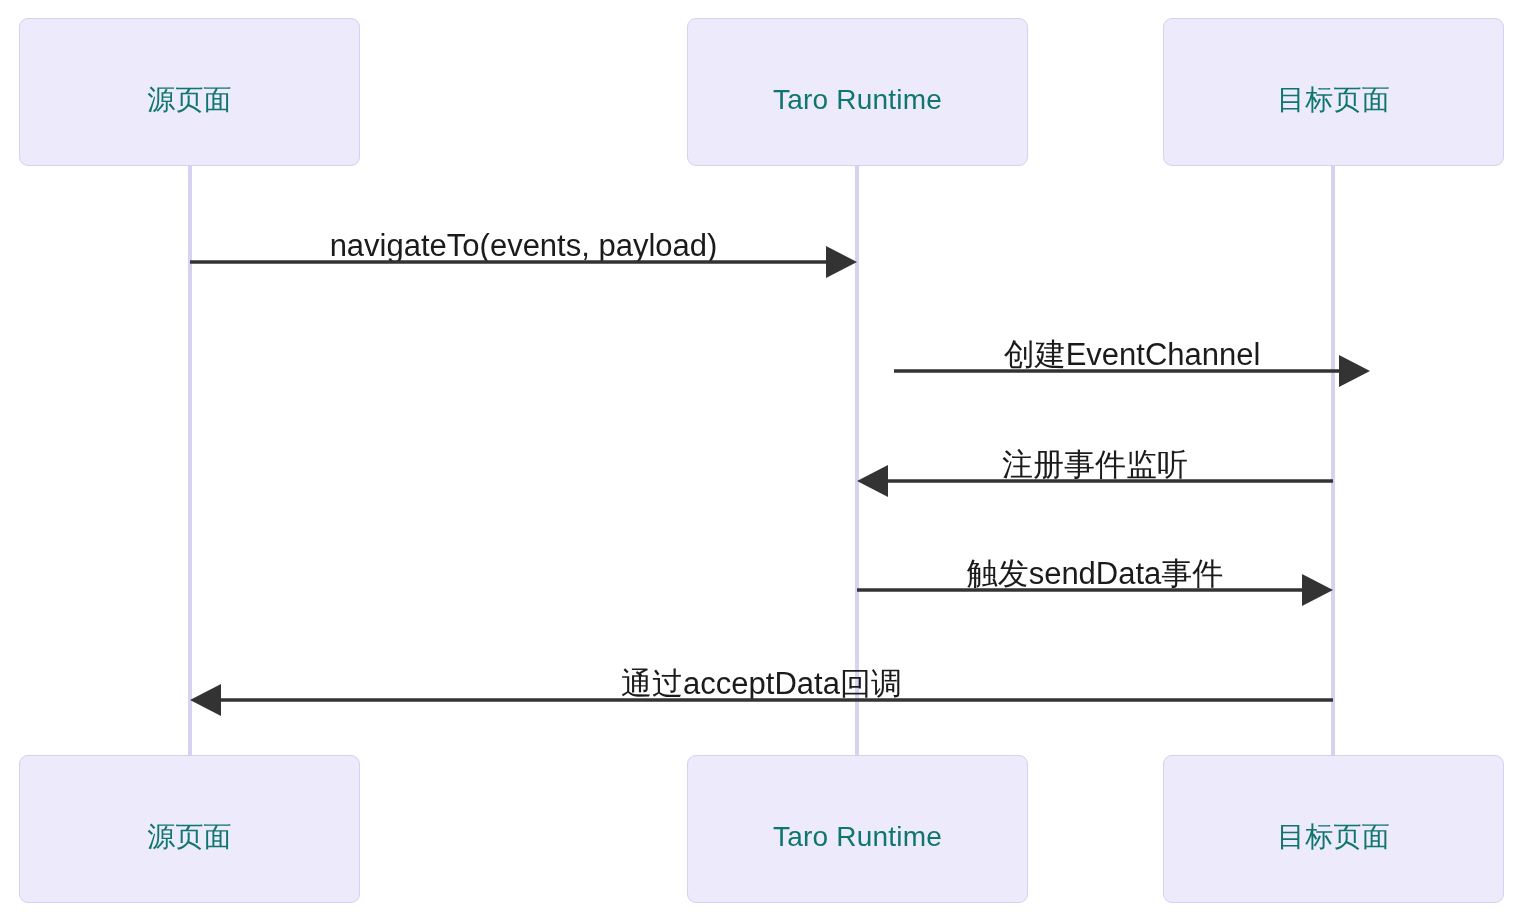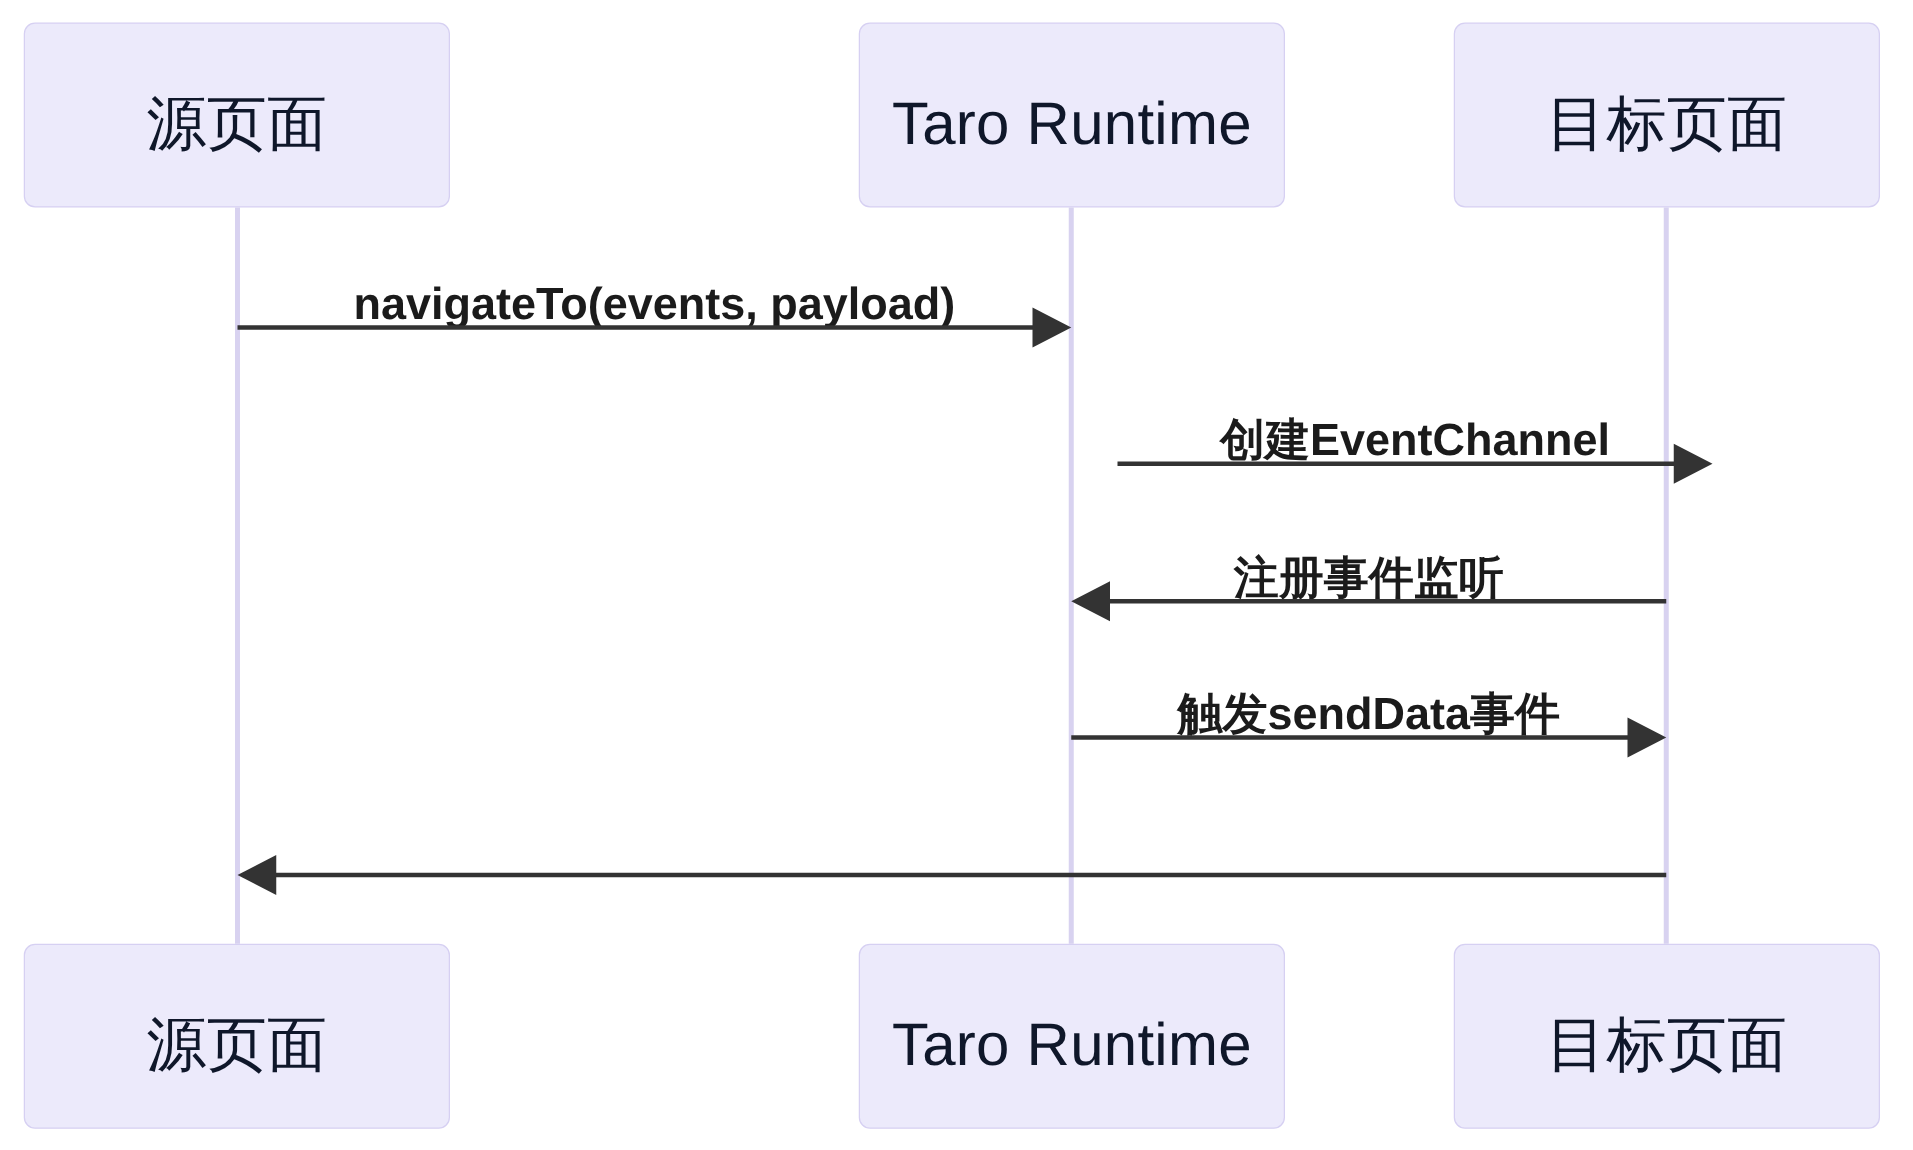--- a/index.html
+++ b/index.html
@@ -32,42 +32,41 @@
     height: 148px;
     background: #eceafb;
     border: 1.5px solid #d6d0f2;
     border-radius: 9px;
     box-sizing: border-box;
     display: flex;
     align-items: center;
     justify-content: center;
   }
   .participant-label {
-    font-size: 48px;
-    color: #0f172a;
+    font-size: 28px;
+    color: #0f766e;
     line-height: 1;
     letter-spacing: 0.2px;
     white-space: nowrap;
     margin-top: 16px;
   }
   .message {
     position: absolute;
     height: 60px;
   }
   .message-label {
     position: absolute;
     bottom: 12px;
     left: 0;
     width: 100%;
     text-align: center;
-    font-size: 36px;
+    font-size: 31px;
     color: #1b1b1b;
     white-space: nowrap;
     line-height: 1;
-    font-weight: bold;
   }
   .message-arrow {
     position: absolute;
     left: 0;
     bottom: 0;
     width: 100%;
     height: 22px;
     overflow: visible;
   }
   .arrow-line {
@@ -124,20 +123,21 @@
 
   <div class="message" style="left:857px; top:432px; width:476px;">
     <span class="message-label">注册事件监听</span>
     <svg class="message-arrow" viewBox="0 0 476 22" preserveAspectRatio="none">
       <line class="arrow-line" x1="476" y1="11" x2="16" y2="11"></line>
       <polygon class="arrow-head" points="0,11 31,27 31,-5"></polygon>
     </svg>
   </div>
 
   <div class="message" style="left:190px; top:651px; width:1143px;">
+    <span class="message-label">通过acceptData回调</span>
     <svg class="message-arrow" viewBox="0 0 1143 22" preserveAspectRatio="none">
       <line class="arrow-line" x1="1143" y1="11" x2="16" y2="11"></line>
       <polygon class="arrow-head" points="0,11 31,27 31,-5"></polygon>
     </svg>
   </div>
 
   <div class="participant-box" style="left:19px; top:755px;">
     <span class="participant-label">源页面</span>
   </div>
   <div class="participant-box" style="left:687px; top:755px;">

